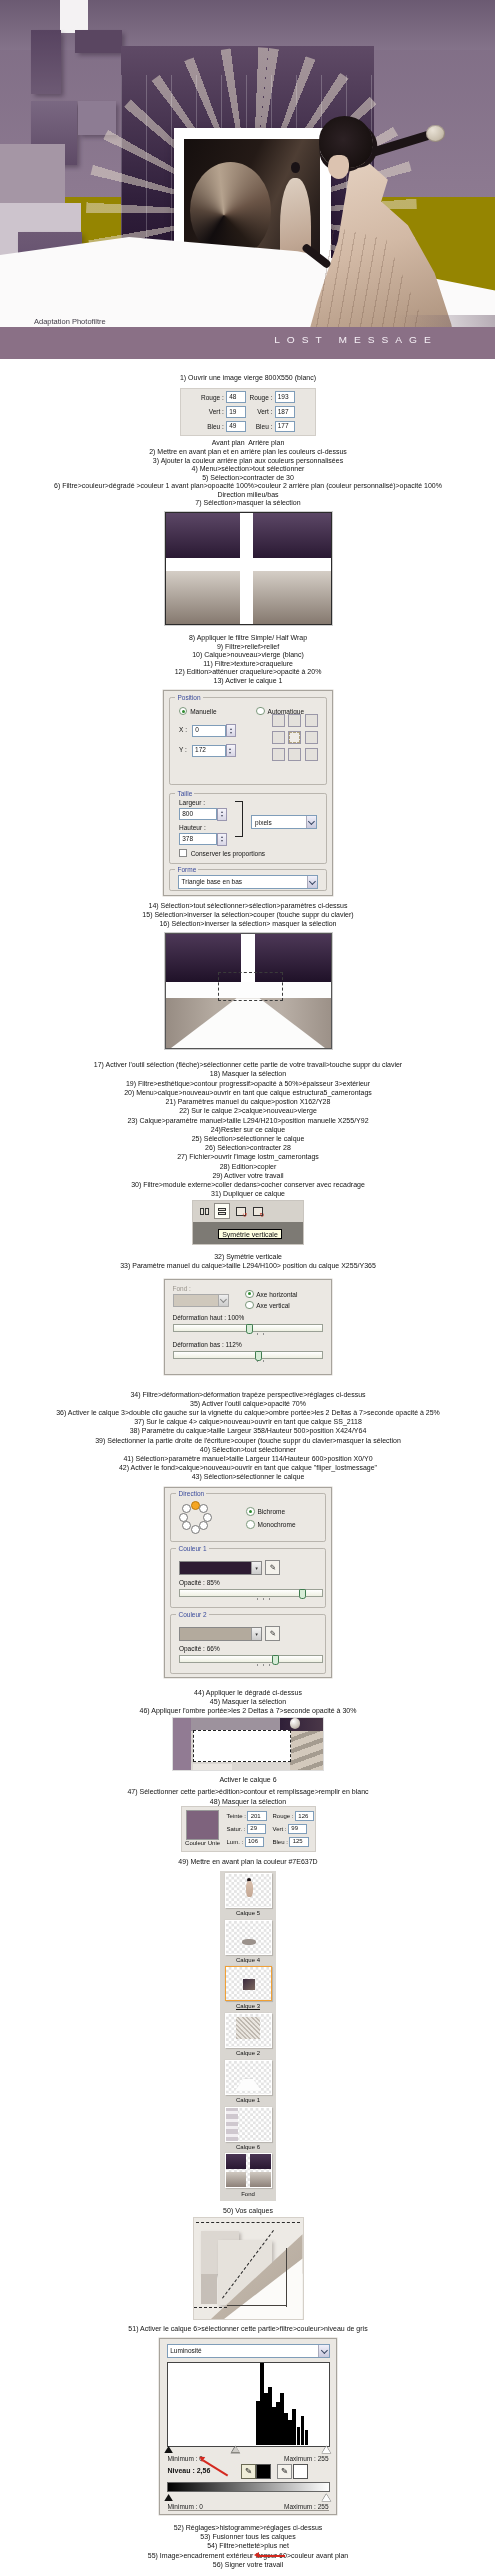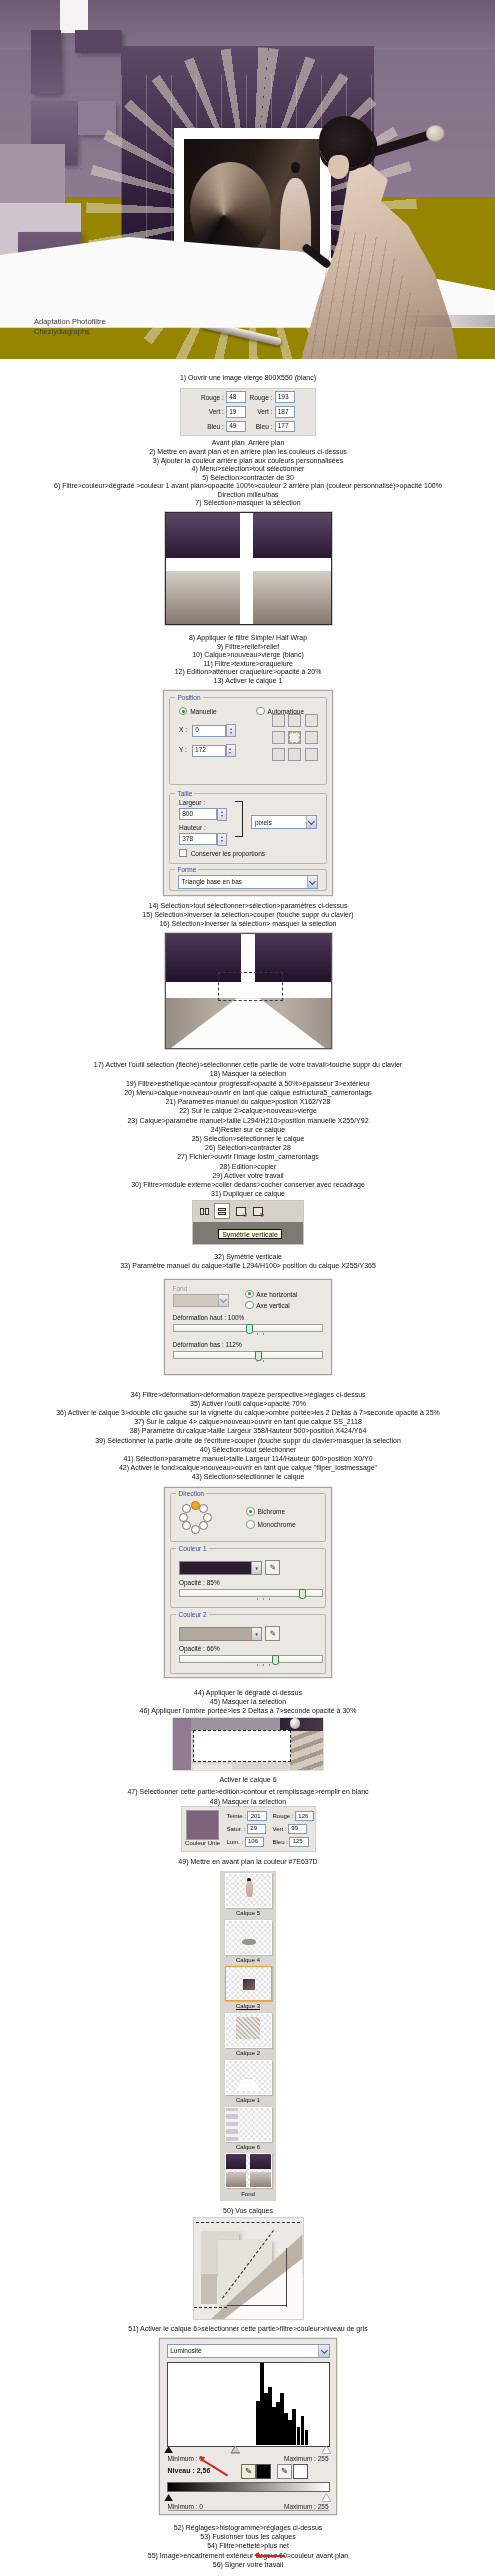--- a/index.html
+++ b/index.html
@@ -271,20 +271,23 @@
     <div class="abs hair"></div>
     <div class="abs face"></div>
     <div class="abs glove1"></div>
     <div class="abs pouch"></div>
     <div class="abs glove2"></div>
     <div class="abs credits">
       <div>Adaptation Photofiltre</div>
       <div>Chezlydiagraphs</div>
     </div>
     <div class="abs bandshadow"></div>
+    <div class="abs band">
+      <span class="lost">LOST MESSAGE</span>
+    </div>
   </div>
 
   <div class="tline" style="margin-top:14px;">1) Ouvrir une image vierge 800X550 (blanc)</div>
 
   <div class="rgbwrap">
     <div class="rgbcol">
       <div class="rgbrow">
           <span>Rouge :</span>
           <span class="inp">48</span>
         </div>

